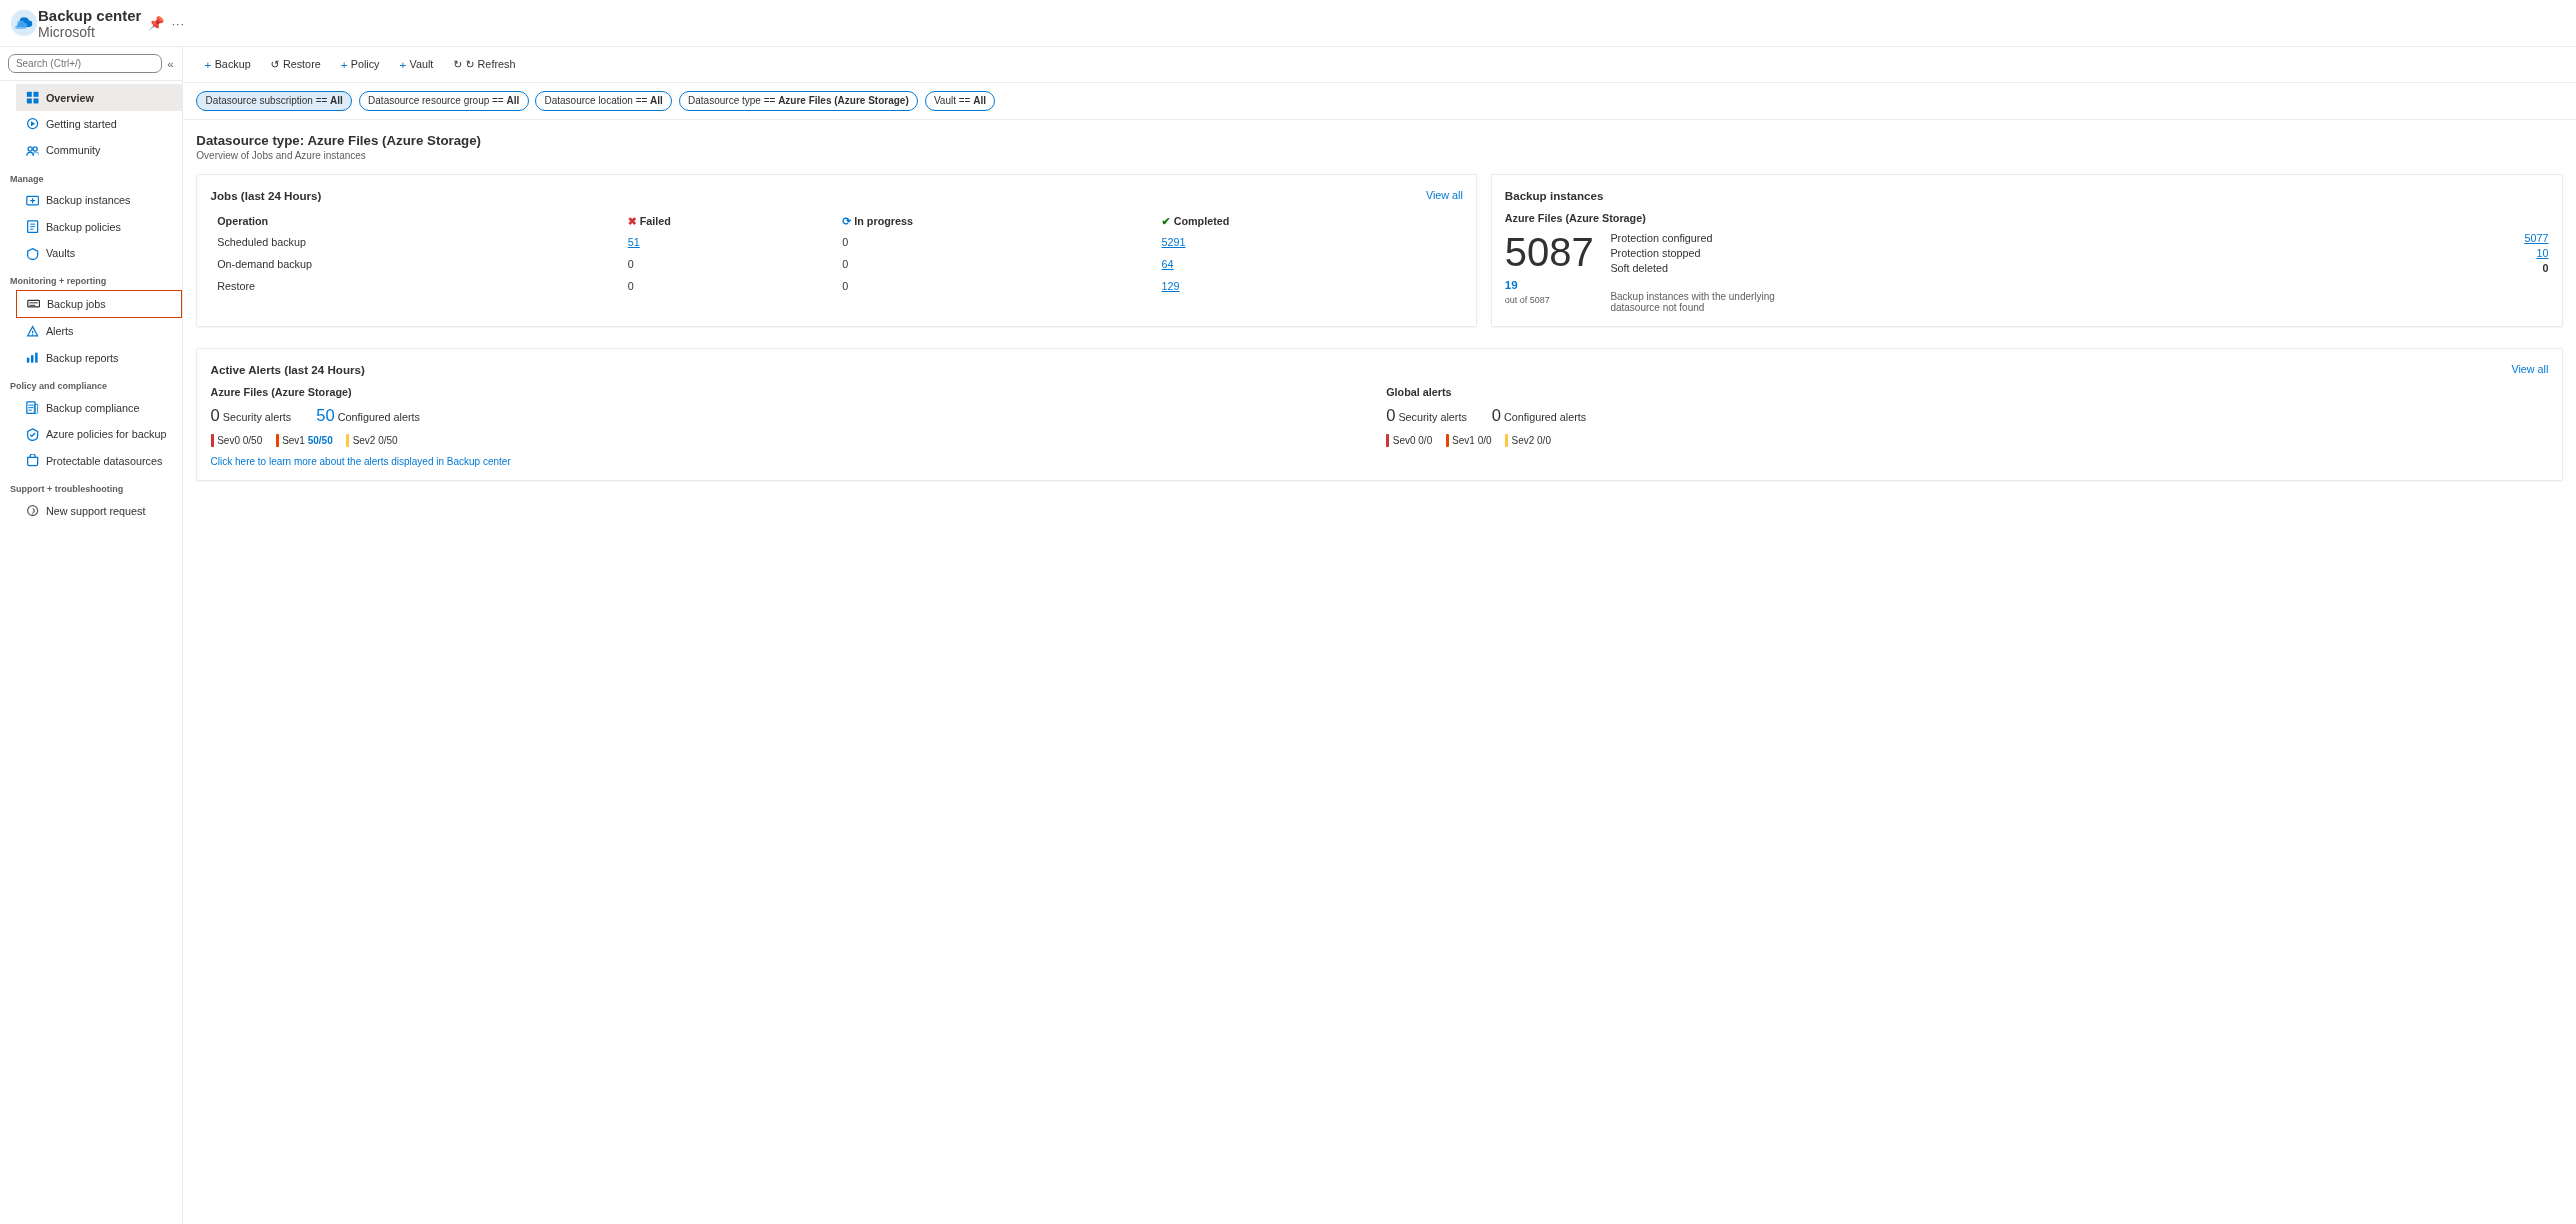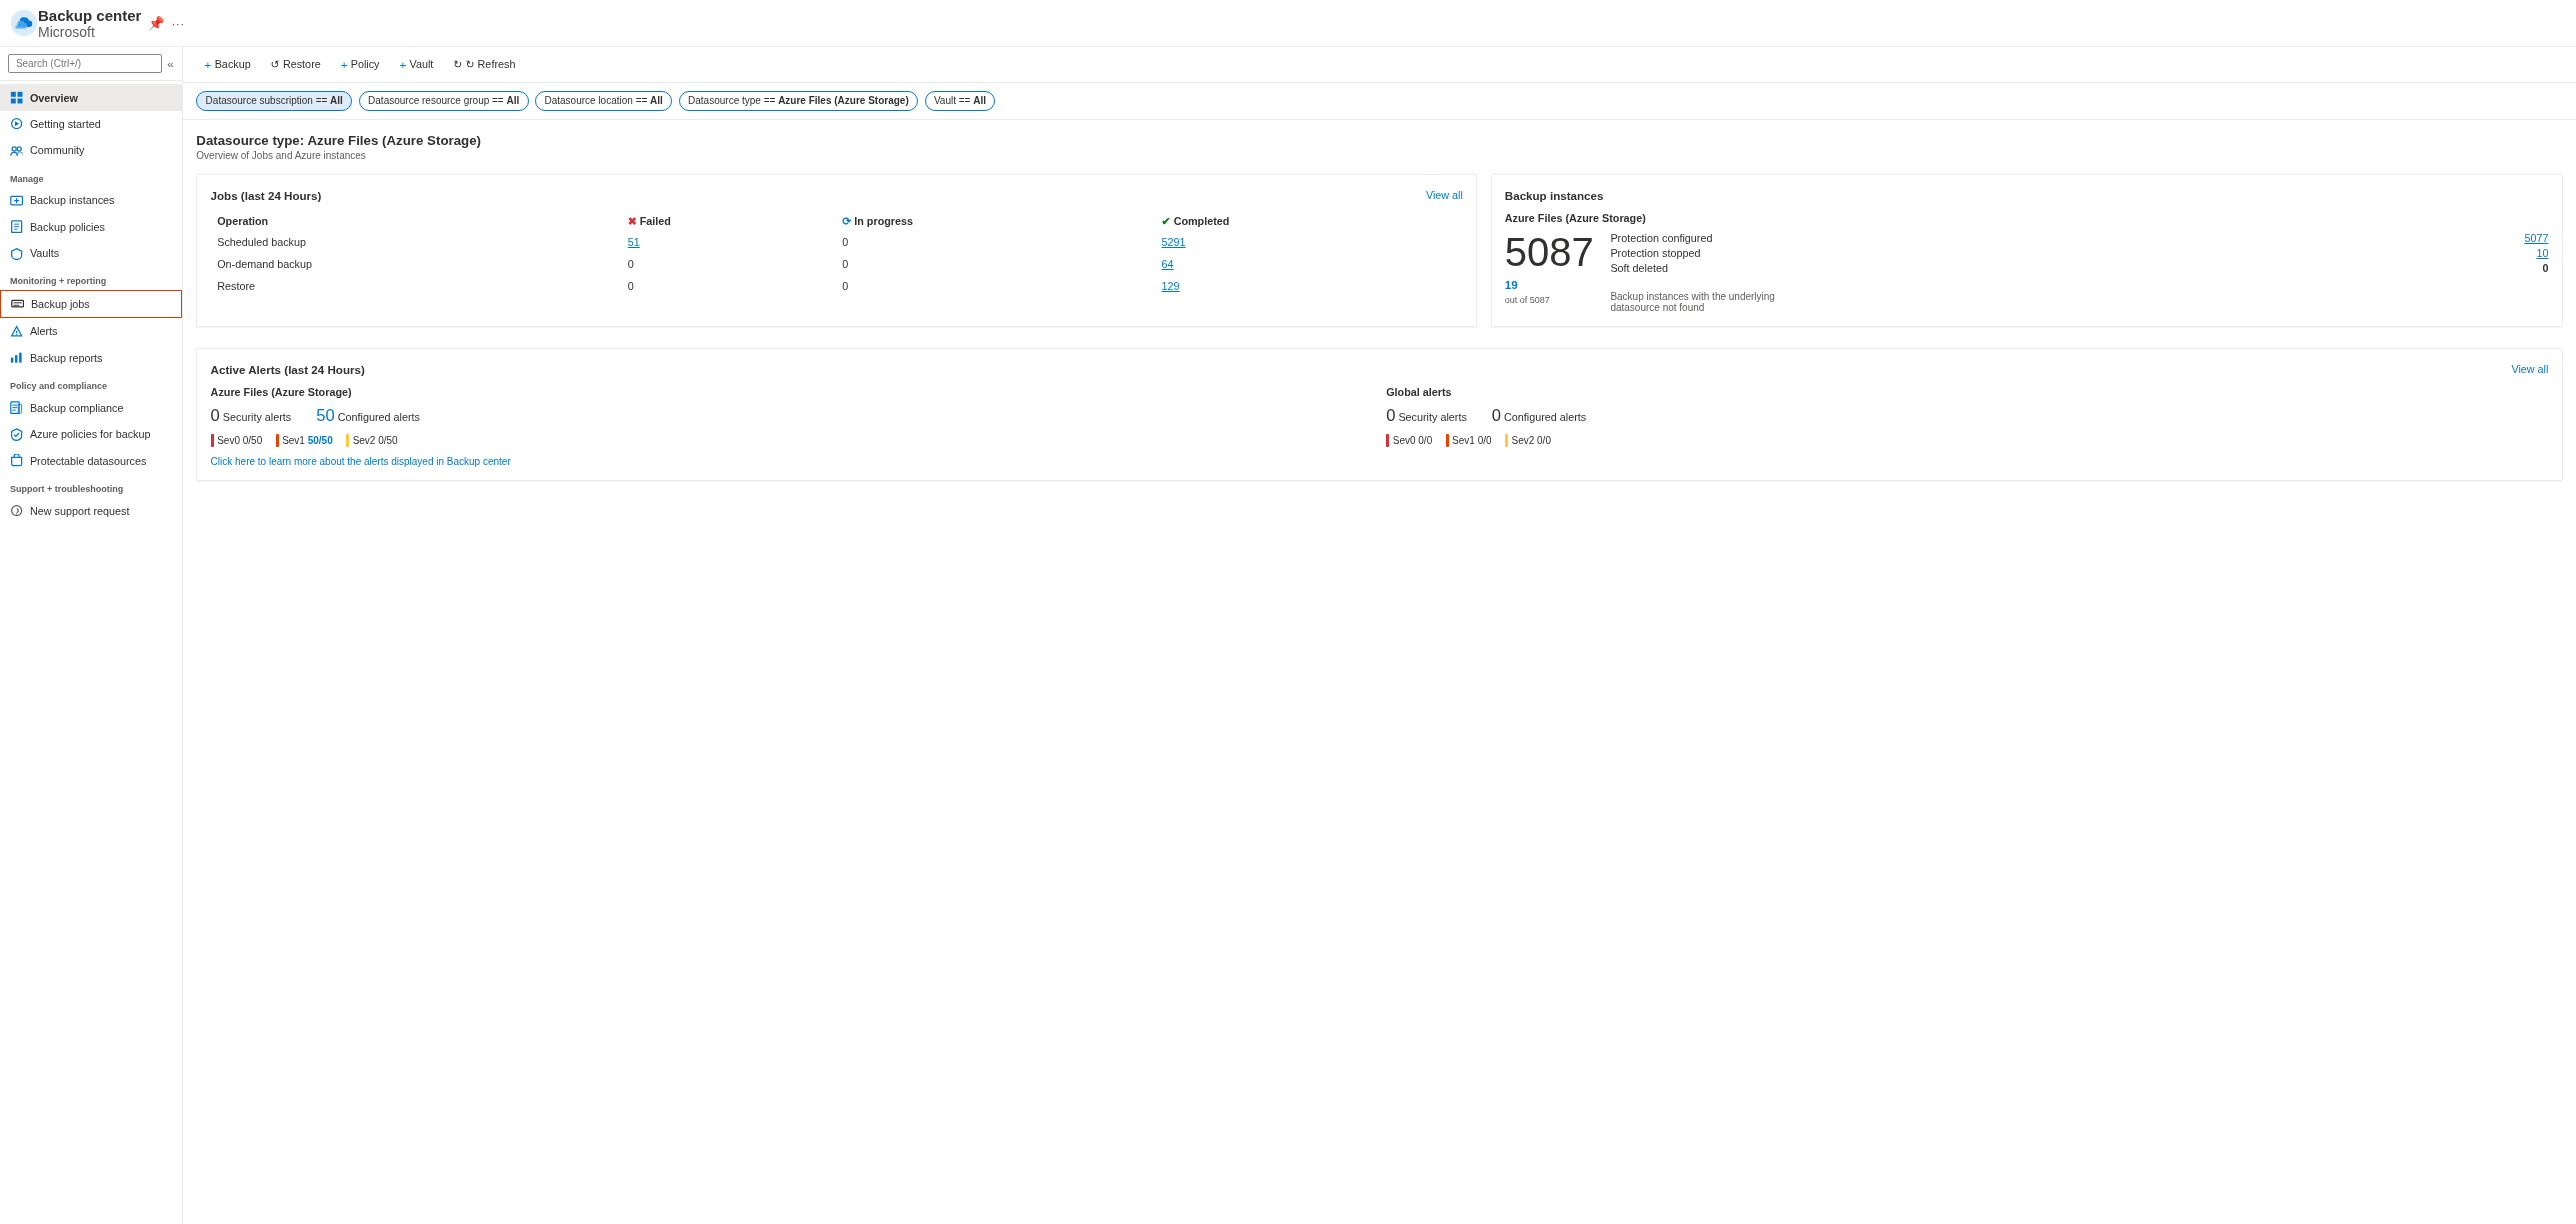--- a/index.html
+++ b/index.html
@@ -11,25 +11,25 @@
     .title-bar-text h1 { font-size: 15px; font-weight: 600; color: #323130; }
     .title-bar-text p { font-size: 14px; color: #605e5c; }
     .title-bar-icons { margin-left: 6.6px; display: flex; gap: 6.6px; }
     .title-bar-icons span { cursor: pointer; color: #605e5c; font-size: 13.3px; }
 
     .main-layout { display: flex; flex: 1; overflow: hidden; }
 
     
     .sidebar { width: 183px; background: #fff; border-right: 0.8px solid #edebe9; display: flex; flex-direction: column; overflow-y: auto; flex-shrink: 0; }
     .search-box { display: flex; align-items: center; padding: 6.6px 8.3px; border-bottom: 0.8px solid #edebe9; }
-    .search-box input { border: 0.8px solid #8a8886; border-radius: 2px; padding: 3.3px 6.6px; font-size: 10px; width: 100%; color: #605e5c; }
+    .search-box input { border: 0.8px solid #8a8886; border-radius: 7px; padding: 3.3px 6.6px; font-size: 10px; width: 100%; color: #605e5c; }
     .collapse-btn { margin-left: 5px; cursor: pointer; color: #605e5c; font-size: 11.6px; }
 
     .sidebar-nav { flex: 1; padding: 3.3px 0; }
-    .nav-item { display: flex; align-items: center; padding: 6.6px 10px; cursor: pointer; color: #323130; font-size: 10.8px; gap: 6.6px; }
+    .nav-item { display: flex; align-items: center; padding: 6.6px 10px; cursor: pointer; color: #323130; font-size: 10.8px; gap: 6.6px; margin-left: 16px; }
     .nav-item.active { background: #edebe9; font-weight: 600; }
     .nav-item.selected-highlight { border: 1.7px solid #d83b01; background: #fff; }
     .nav-section-label { padding: 10px 10px 3.3px; font-size: 9px; font-weight: 600; color: #605e5c; text-transform: none; }
     .nav-icon { width: 13.3px; height: 13.3px; flex-shrink: 0; }
 
     
     .content { flex: 1; overflow-y: auto; background: #fff; }
     .toolbar { display: flex; align-items: center; padding: 6.6px 13.3px; gap: 3.3px; border-bottom: 0.8px solid #edebe9; background: #fff; }
     .toolbar-btn { display: flex; align-items: center; gap: 3.3px; padding: 4.2px 8.3px; border: none; background: transparent; cursor: pointer; font-size: 10.8px; color: #323130; border-radius: 1.7px; }
     .toolbar-btn .plus { color: #0078d4; font-size: 11.6px; }

